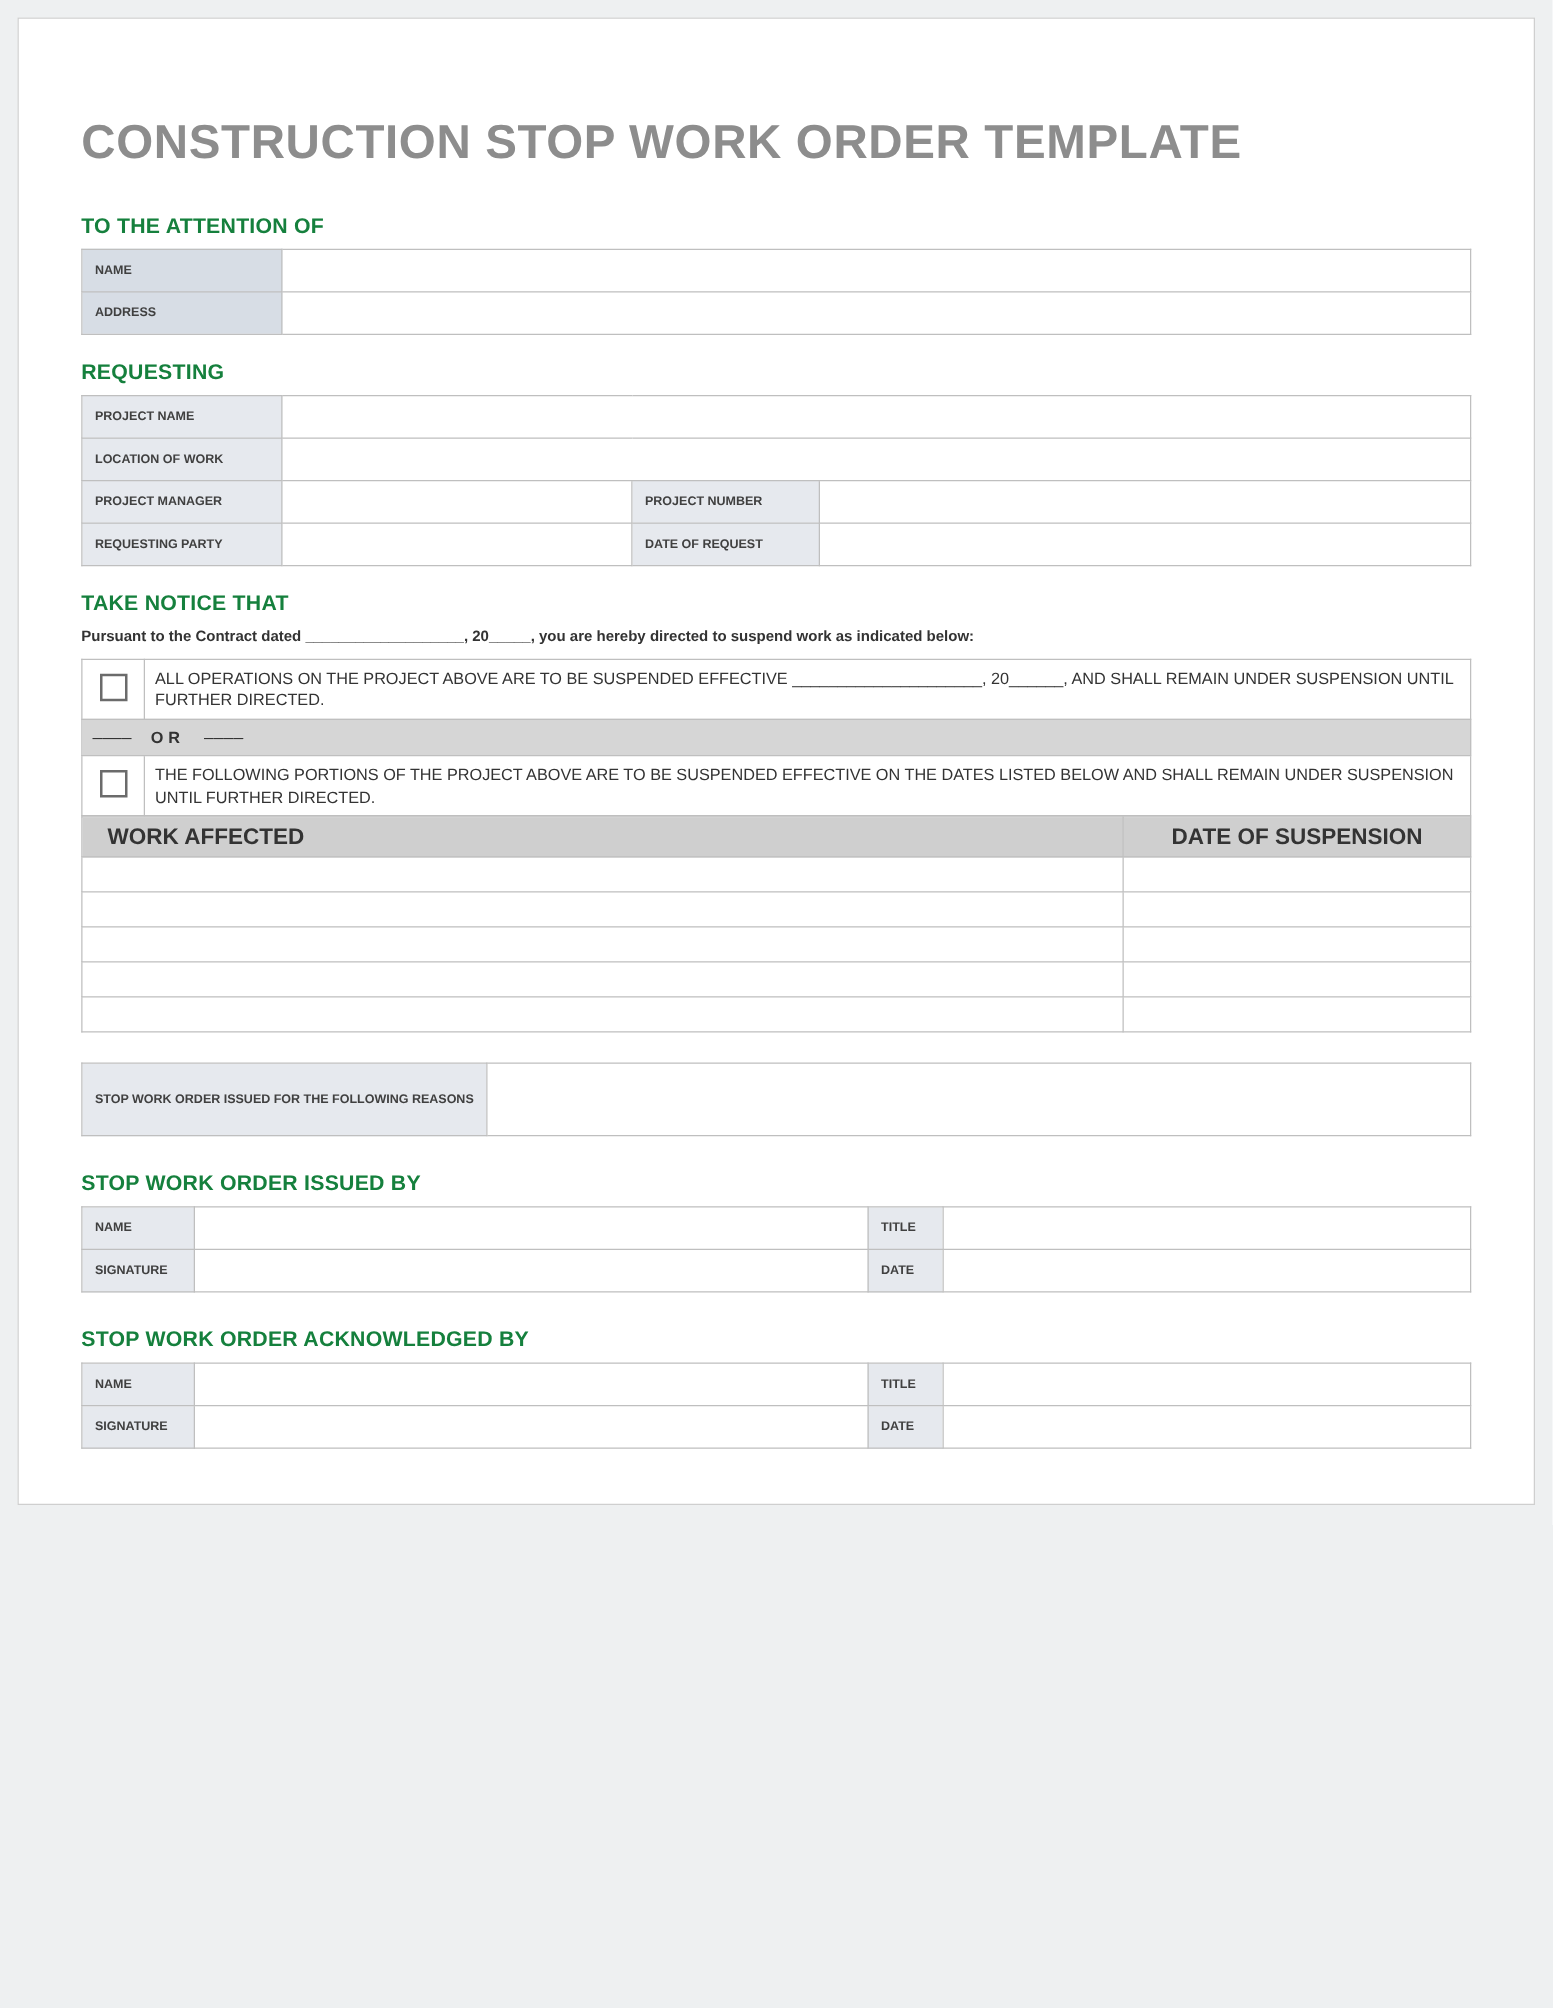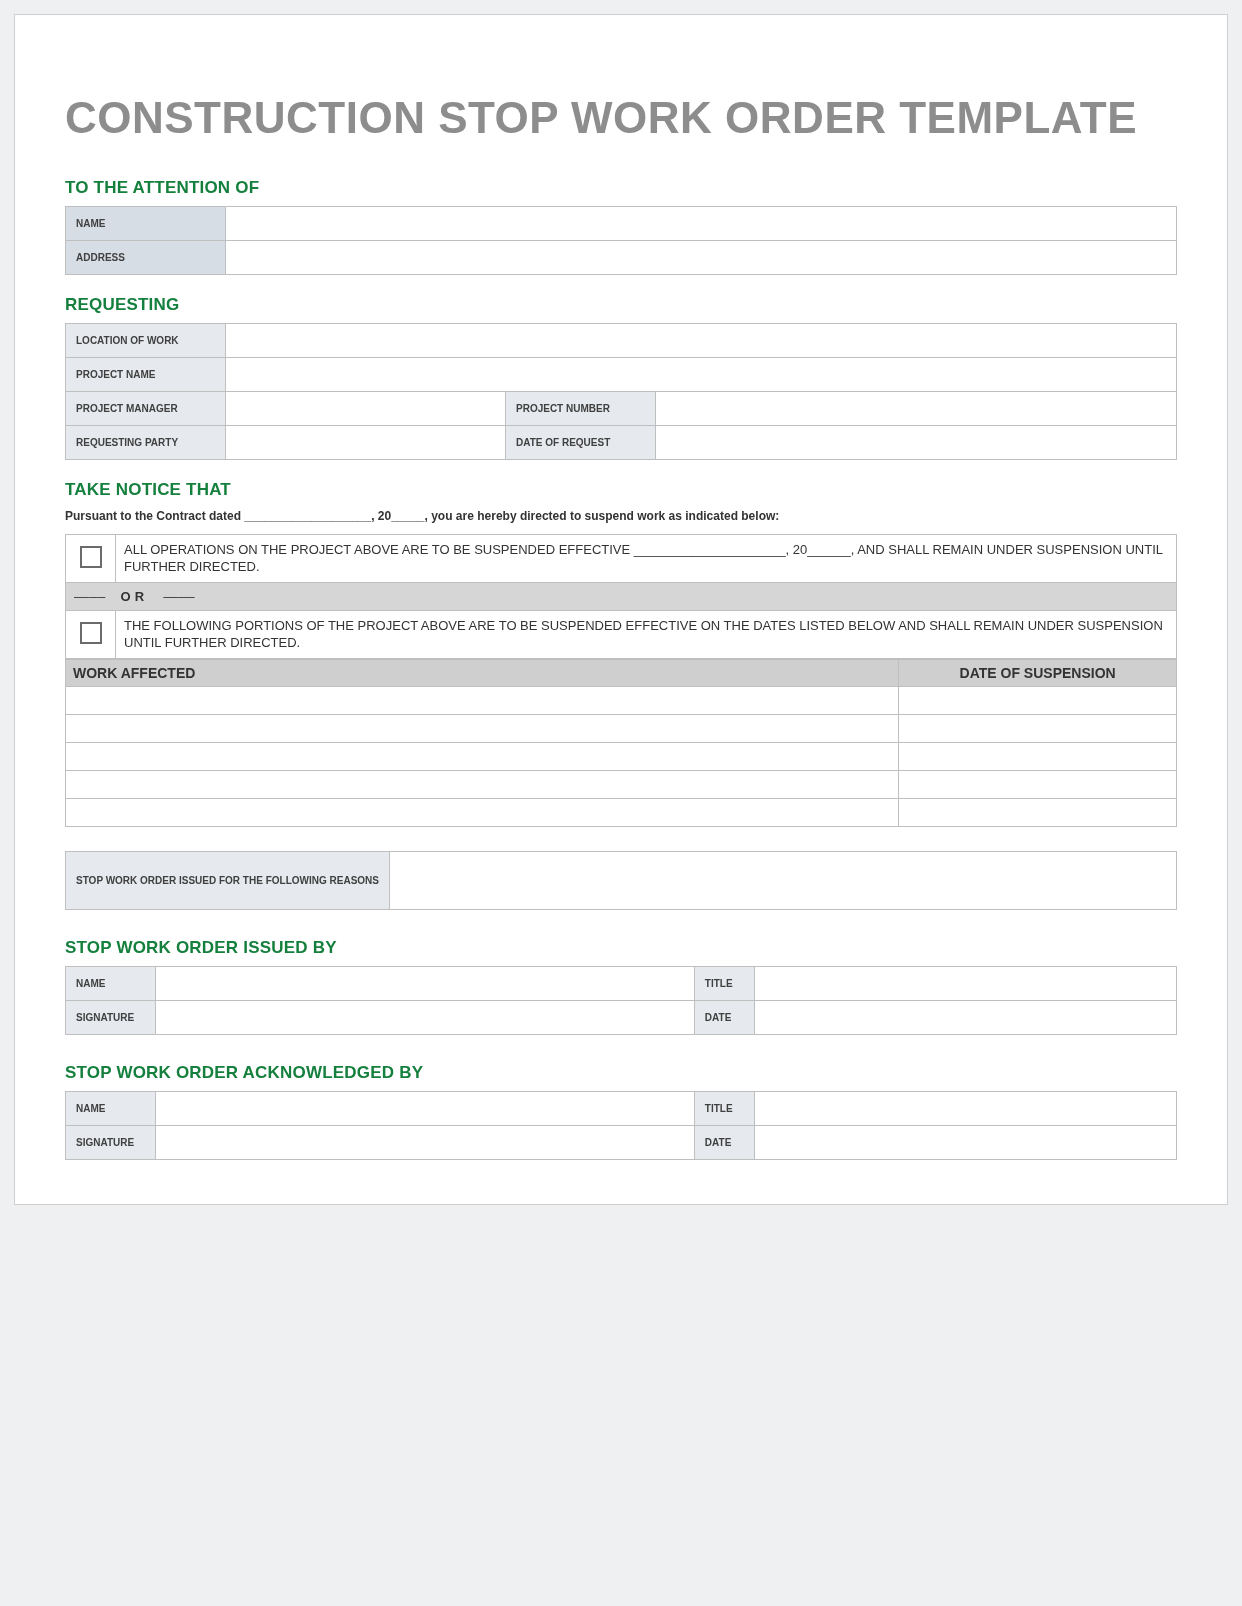--- a/index.html
+++ b/index.html
@@ -11,21 +11,21 @@
     padding: 14px;
   }
   .page {
     width: 1214px;
     margin: 0 auto;
     background: #fff;
     border: 1px solid #cfcfcf;
     padding: 56px 50px 44px 50px;
   }
   h1.title {
-    font-size: 44px;
+    font-size: 38px;
     font-weight: 700;
     color: #8d8d8d;
     letter-spacing: 0.5px;
     margin: 22px 0 34px 0;
     line-height: 1.15;
   }
   h2.section {
     font-size: 17px;
     font-weight: 700;
     color: #15803d;
@@ -89,24 +89,24 @@
     background:#d6d6d6;
     text-align:left;
     font-weight:700;
     font-size:13px;
     letter-spacing:4px;
     padding:4px 0;
   }
   .orrow .dash { letter-spacing:0; font-weight:400; font-family:monospace; }
   th.subhead {
     background:#cfcfcf;
-    font-size:14px;
+    font-size:18px;
     font-weight:700;
     text-align:left;
-    padding:5px 7px;
+    padding:5px 20px;
     border:1px solid #bfbfbf;
   }
   th.subhead.right { text-align:center; }
   table.affected td.row { height:28px; border:1px solid #bfbfbf; }
   .spacer { height:24px; }
 </style>
 </head>
 <body>
 
 <div class="page">
@@ -124,25 +124,25 @@
       <td class="label">ADDRESS</td>
       <td class="val"></td>
     </tr>
   </tbody>
     </table>
 
   <h2 class="section">REQUESTING</h2>
   <table class="grid">
     <tbody>
         <tr>
+      <td class="label-light" style="width:160px">PROJECT NAME</td>
+      <td class="val" colspan="3"></td>
+    </tr>
+    <tr>
       <td class="label-light">LOCATION OF WORK</td>
-      <td class="val" colspan="3"></td>
-    </tr>
-    <tr>
-      <td class="label-light" style="width:160px">PROJECT NAME</td>
       <td class="val" colspan="3"></td>
     </tr>
     <tr>
       <td class="label-light">PROJECT MANAGER</td>
       <td class="val" style="width:280px"></td>
       <td class="label-light" style="width:150px">PROJECT NUMBER</td>
       <td class="val"></td>
     </tr>
     <tr>
       <td class="label-light">REQUESTING PARTY</td>

